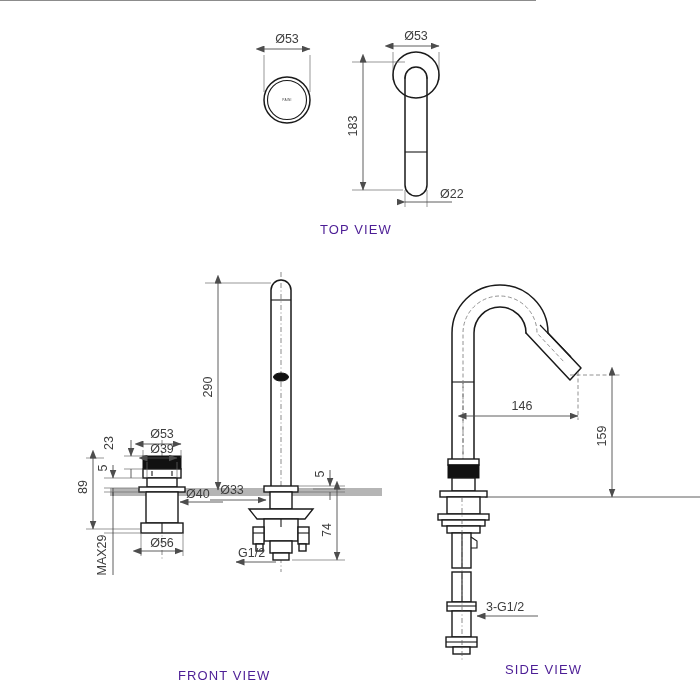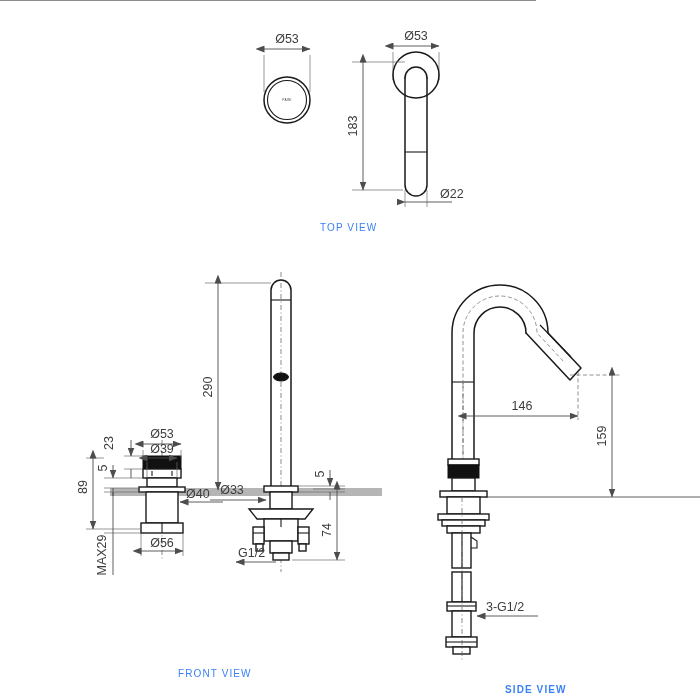--- a/index.html
+++ b/index.html
@@ -16,28 +16,28 @@
   }
   #sheet {
     position: absolute;
     left: 0; top: 0;
     width: 700px;
     height: 700px;
   }
   .view-label {
     position: absolute;
     font-family: "Liberation Sans", sans-serif;
-    font-size: 10px;
+    font-size: 13px;
     letter-spacing: 1.1px;
-    color: #3b82f6;
+    color: #4c1d95;
     white-space: nowrap;
   }
   #label-top-view  { left: 320px; top: 222px; }
   #label-front-view{ left: 178px; top: 668px; text-align: right; }
-  #label-side-view { left: 505px; top: 684px; font-weight: bold; }
+  #label-side-view { left: 505px; top: 662px; }
 </style>
 </head>
 <body>
 
 <svg id="sheet" viewBox="0 0 700 700" width="700" height="700" xmlns="http://www.w3.org/2000/svg">
 
   <defs>
     <marker id="arrIn" markerWidth="9" markerHeight="7" refX="8.5" refY="3.5" orient="auto" markerUnits="userSpaceOnUse">
       <path d="M0,0 L9,3.5 L0,7 Z" fill="#4d4d4d"></path>
     </marker>

